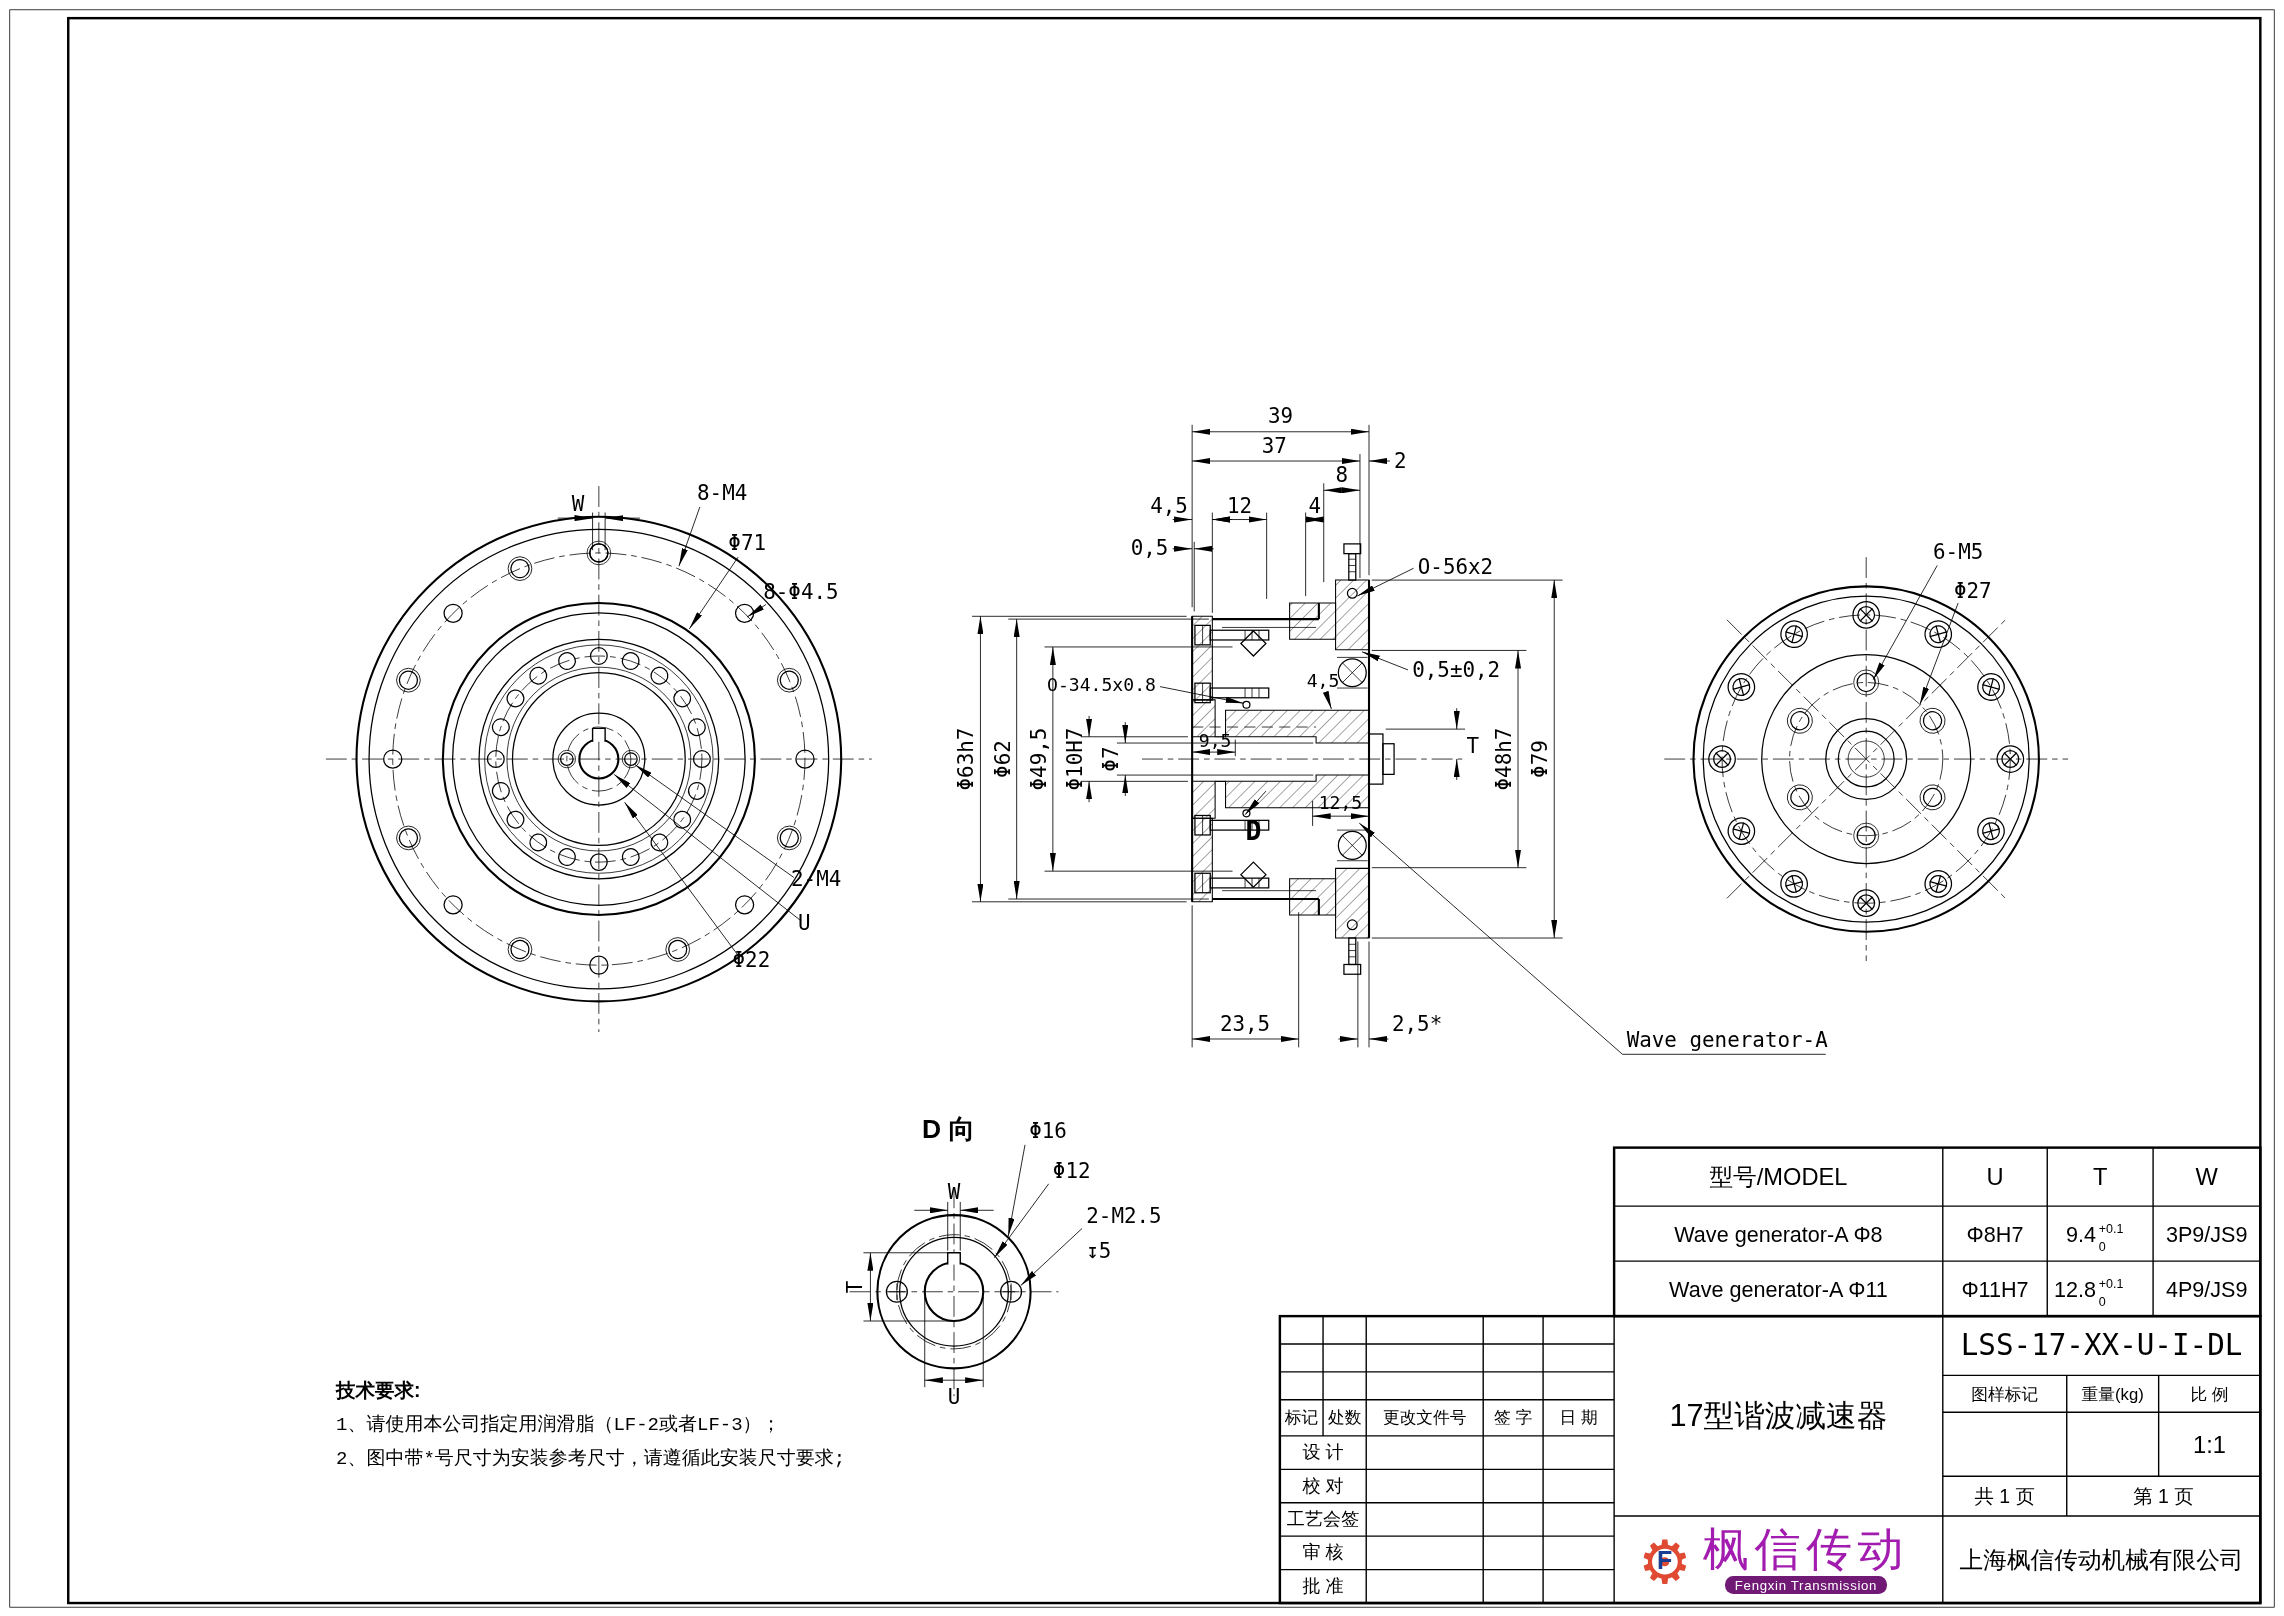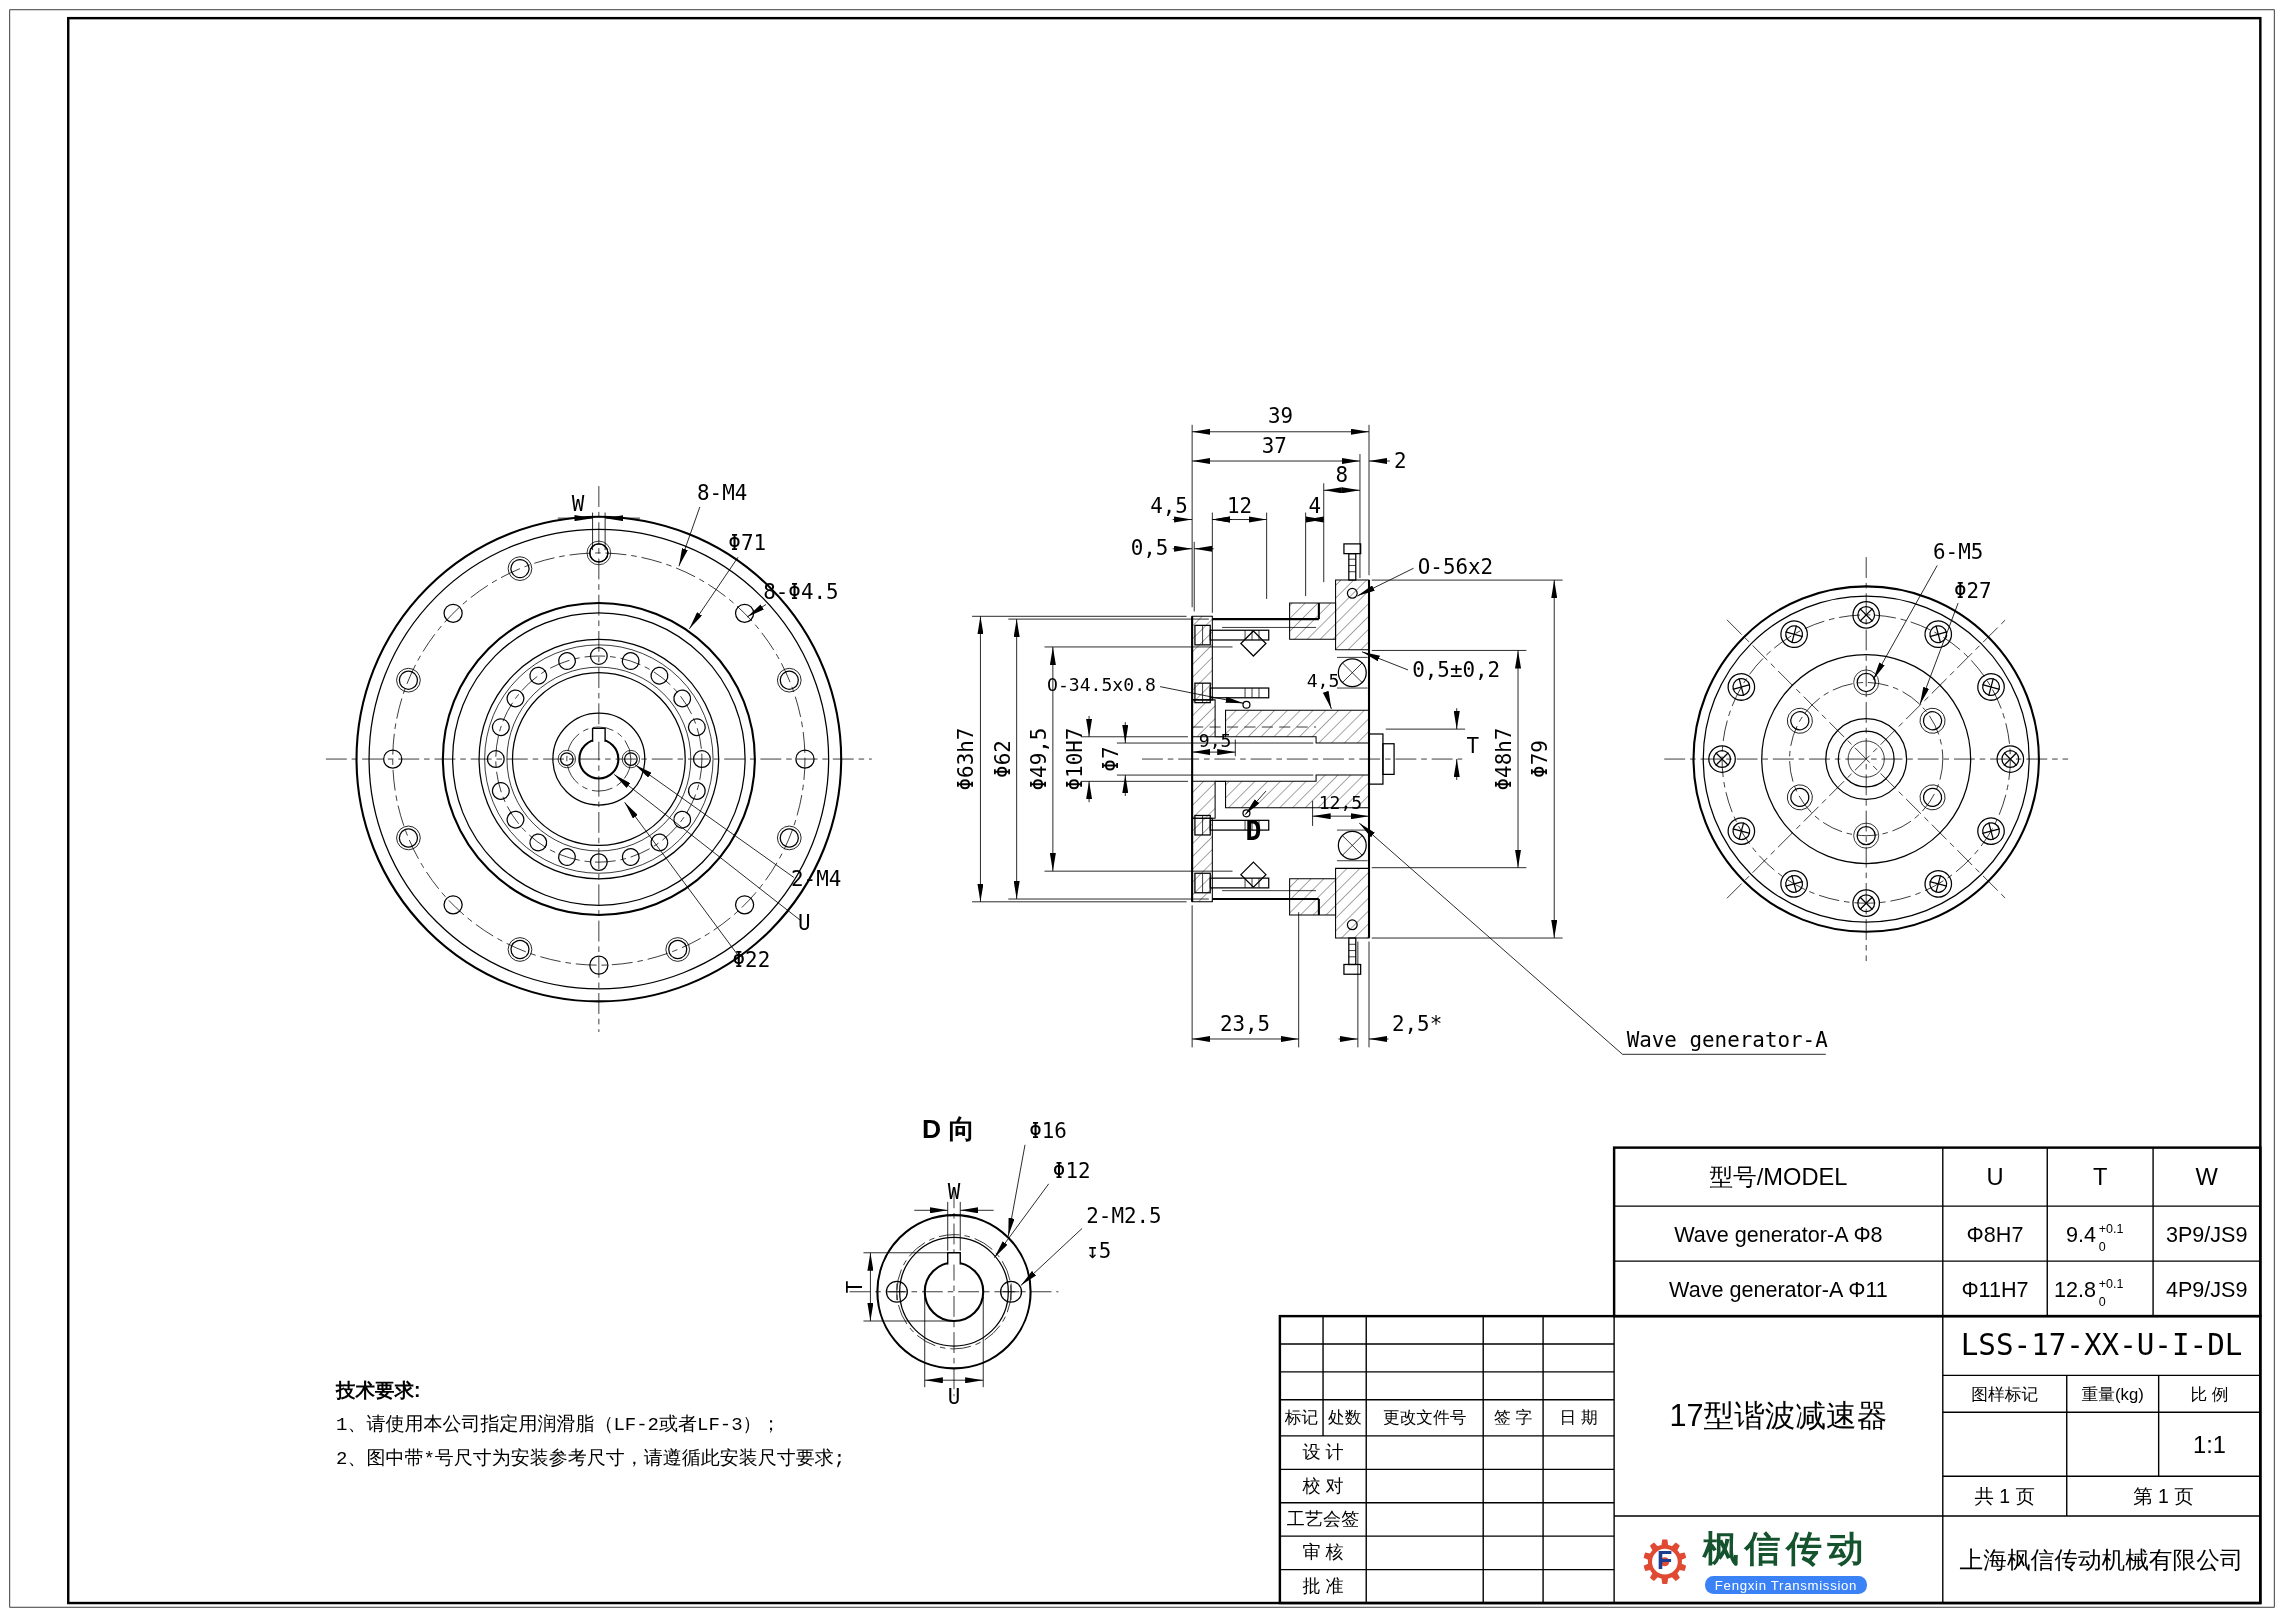--- a/index.html
+++ b/index.html
@@ -19,22 +19,22 @@
   .dts{font:26px "DejaVu Sans Mono","DejaVu Sans",monospace}
   .dtb{font:bold 38px "DejaVu Sans Mono","DejaVu Sans",monospace}
   .ck{font-family:"Liberation Sans","DejaVu Sans",sans-serif}
   .tech{position:absolute;left:336px;top:1377px;width:655px;color:#000;}
   .tech .t-title{font-size:19.5px;font-weight:bold;margin-bottom:7px;}
   .tech .t-item{font-size:19px;margin-bottom:8.4px;font-family:Liberation Mono, monospace;}
   .logo{position:absolute;left:1638px;top:1528px;width:292px;height:67px;display:flex;align-items:center;gap:11px;}
   .gear{position:relative;font-size:60px;line-height:60px;color:#e04a33;font-family:"DejaVu Sans",sans-serif;}
   .gear b{position:absolute;left:50%;top:50%;transform:translate(-52%,-54%);font-size:25px;color:#1b3d91;font-family:"Liberation Sans",sans-serif;}
   .logo-tx{display:flex;flex-direction:column;align-items:center;}
-  .logo-cn{font-size:36px;font-weight:bold;color:#14532d;letter-spacing:5.6px;line-height:40px;}
-  .logo-en{background:#3b82f6;color:#fff;font-size:13.2px;border-radius:8.4px;padding:1.4px 9.7px;margin-top:7px;letter-spacing:0.7px;}
+  .logo-cn{font-size:46px;font-weight:normal;color:#a21caf;letter-spacing:5.6px;line-height:40px;}
+  .logo-en{background:#701a75;color:#fff;font-size:13.2px;border-radius:8.4px;padding:1.4px 9.7px;margin-top:7px;letter-spacing:0.7px;}
 </style>
 </head>
 <body>
 
 <div class="sheet">
 
 <svg width="2284" height="1617" viewBox="0 0 3280 2322">
 <defs>
   <pattern id="hp" width="13" height="13" patternUnits="userSpaceOnUse" patternTransform="rotate(45)">
     <line x1="0" y1="0" x2="0" y2="13" stroke="#000" stroke-width="1"></line>

